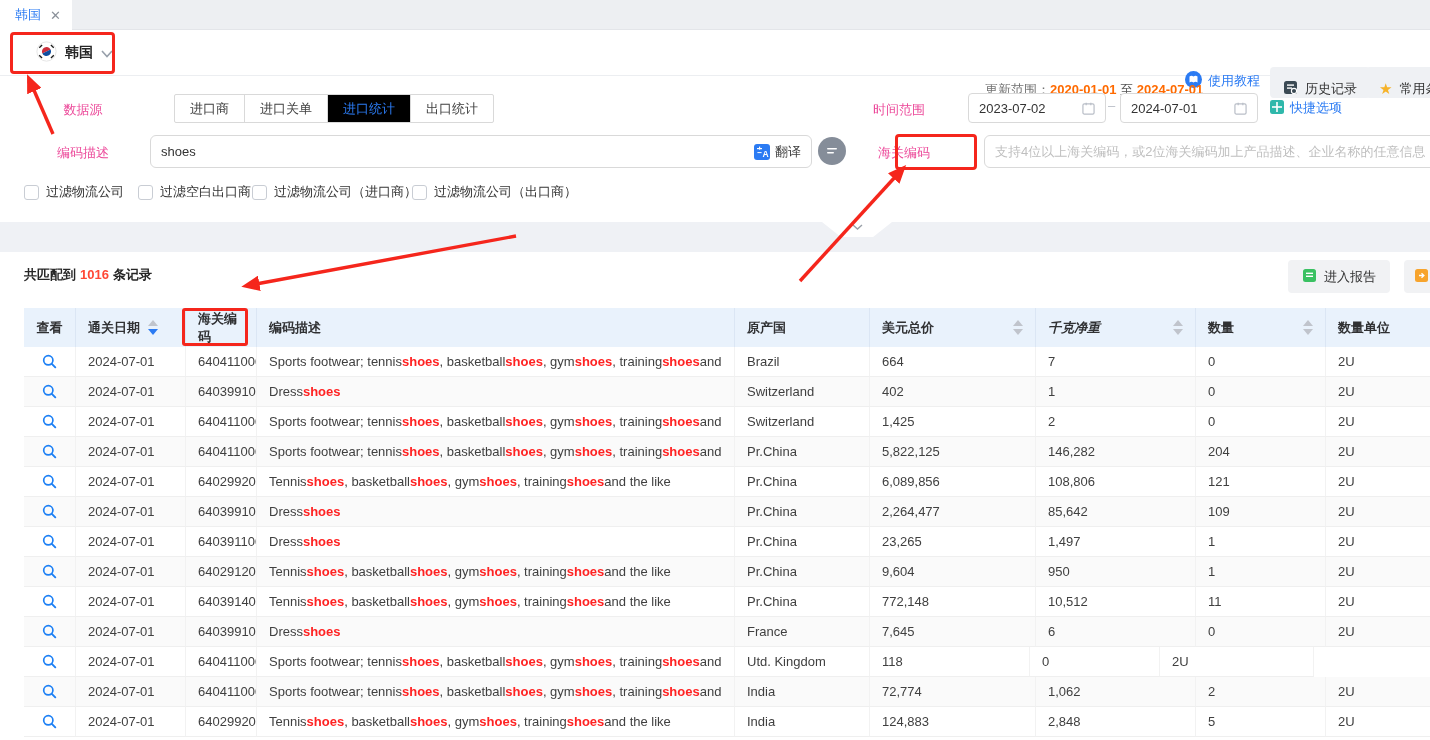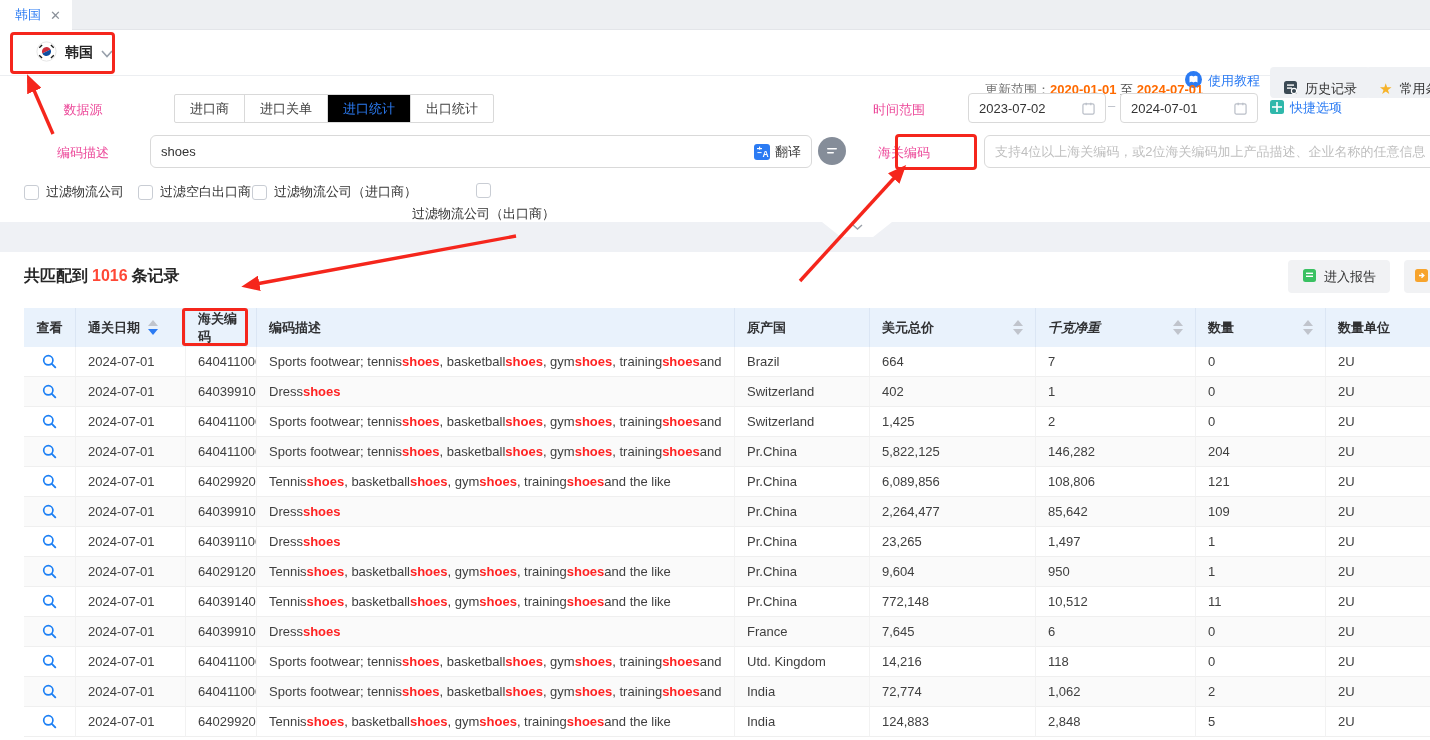--- a/index.html
+++ b/index.html
@@ -40,21 +40,21 @@
   .hs-input { left:984px; top:135px; width:460px; height:33px; border-radius:6px; }
   .placeholder { color:#bfbfbf; white-space:nowrap; overflow:hidden; }
   .cb { position:absolute; top:183px; display:flex; align-items:center; gap:7px; color:#333; cursor:pointer; white-space:nowrap; }
   .cbbox { width:15px; height:15px; border:1px solid #c9cdd4; border-radius:3px; background:#fff; flex:0 0 15px; }
 
   
   .band { position:absolute; left:0; top:222px; width:100%; height:30px; background:#eff1f5; }
   .notch { position:absolute; left:822px; top:0; width:70px; height:15px; background:#fff; clip-path:polygon(0 0,100% 0,73% 100%,27% 100%); display:flex; justify-content:center; cursor:pointer; }
 
   
-  .match { position:absolute; left:24px; top:266px; font-size:16px; font-weight:700; color:#262626; }
+  .match { position:absolute; left:24px; top:266px; font-size:13px; font-weight:700; color:#262626; }
   .match .cnt { color:#ff4836; padding:0 4px; }
   .report-btn { position:absolute; left:1288px; top:260px; height:33px; background:#f1f2f4; border-radius:4px; display:flex; align-items:center; gap:7px; padding:0 14px; color:#333; cursor:pointer; }
   .export-btn { position:absolute; left:1404px; top:260px; width:90px; height:33px; background:#f1f2f4; border-radius:4px; display:flex; align-items:center; padding:0 10px; cursor:pointer; }
 
   
   .tablewrap { position:absolute; left:24px; top:308px; width:1406px; height:432px; overflow:hidden; }
   .thead { display:flex; width:1456px; height:39px; background:#e9f2fc; }
   .th { display:flex; align-items:center; padding:0 12px; font-weight:700; color:#303133; border-right:1px solid #dbe6f4; }
   .th.center { justify-content:center; padding:0; }
   .caret { display:inline-flex; flex-direction:column; gap:3px; margin-left:auto; }
@@ -211,21 +211,21 @@
         <span>过滤物流公司</span>
       </div>
       <div class="cb" style="left: 138px;">
         <span class="cbbox"></span>
         <span>过滤空白出口商</span>
       </div>
       <div class="cb" style="left: 252px;">
         <span class="cbbox"></span>
         <span>过滤物流公司（进口商）</span>
       </div>
-      <div class="cb" style="left: 412px; flex-direction: column;">
+      <div class="cb" style="left: 412px;">
         <span class="cbbox"></span>
         <span>过滤物流公司（出口商）</span>
       </div>
     </div>
 </div>
 
 <div class="band">
   <div class="notch">
     <svg width="11" height="7" viewBox="0 0 11 7" style="margin-top:2px;">
         <polyline points="1,1 5.5,5 10,1" fill="none" stroke="#9aa0a8" stroke-width="1.4"></polyline>
@@ -488,21 +488,20 @@
             <svg width="15" height="15" viewBox="0 0 15 15">
               <circle cx="6.3" cy="6.3" r="4.6" fill="none" stroke="#1d80f5" stroke-width="1.7"></circle>
               <line x1="9.8" y1="9.8" x2="13.3" y2="13.3" stroke="#1d80f5" stroke-width="1.9" stroke-linecap="round"></line>
             </svg>
           </span>
         </div>
         <div class="td" style="flex: 0 0 110px;">2024-07-01</div>
         <div class="td" style="flex: 0 0 71px;">6404110000</div>
         <div class="td" style="flex: 0 0 478px;">Sports footwear; tennis <span class="hl">shoes</span>, basketball <span class="hl">shoes</span>, gym <span class="hl">shoes</span>, training <span class="hl">shoes</span> and</div>
         <div class="td" style="flex: 0 0 135px;">Utd. Kingdom</div>
-        <div class="td" style="flex: 0 0 166px;">14,216</div>
         <div class="td" style="flex: 0 0 160px;">118</div>
         <div class="td" style="flex: 0 0 130px;">0</div>
         <div class="td" style="flex: 0 0 154px;">2U</div>
       </div>
       <div class="trow">
         <div class="td center" style="flex: 0 0 52px;">
           <span class="viewbtn">
             <svg width="15" height="15" viewBox="0 0 15 15">
               <circle cx="6.3" cy="6.3" r="4.6" fill="none" stroke="#1d80f5" stroke-width="1.7"></circle>
               <line x1="9.8" y1="9.8" x2="13.3" y2="13.3" stroke="#1d80f5" stroke-width="1.9" stroke-linecap="round"></line>

